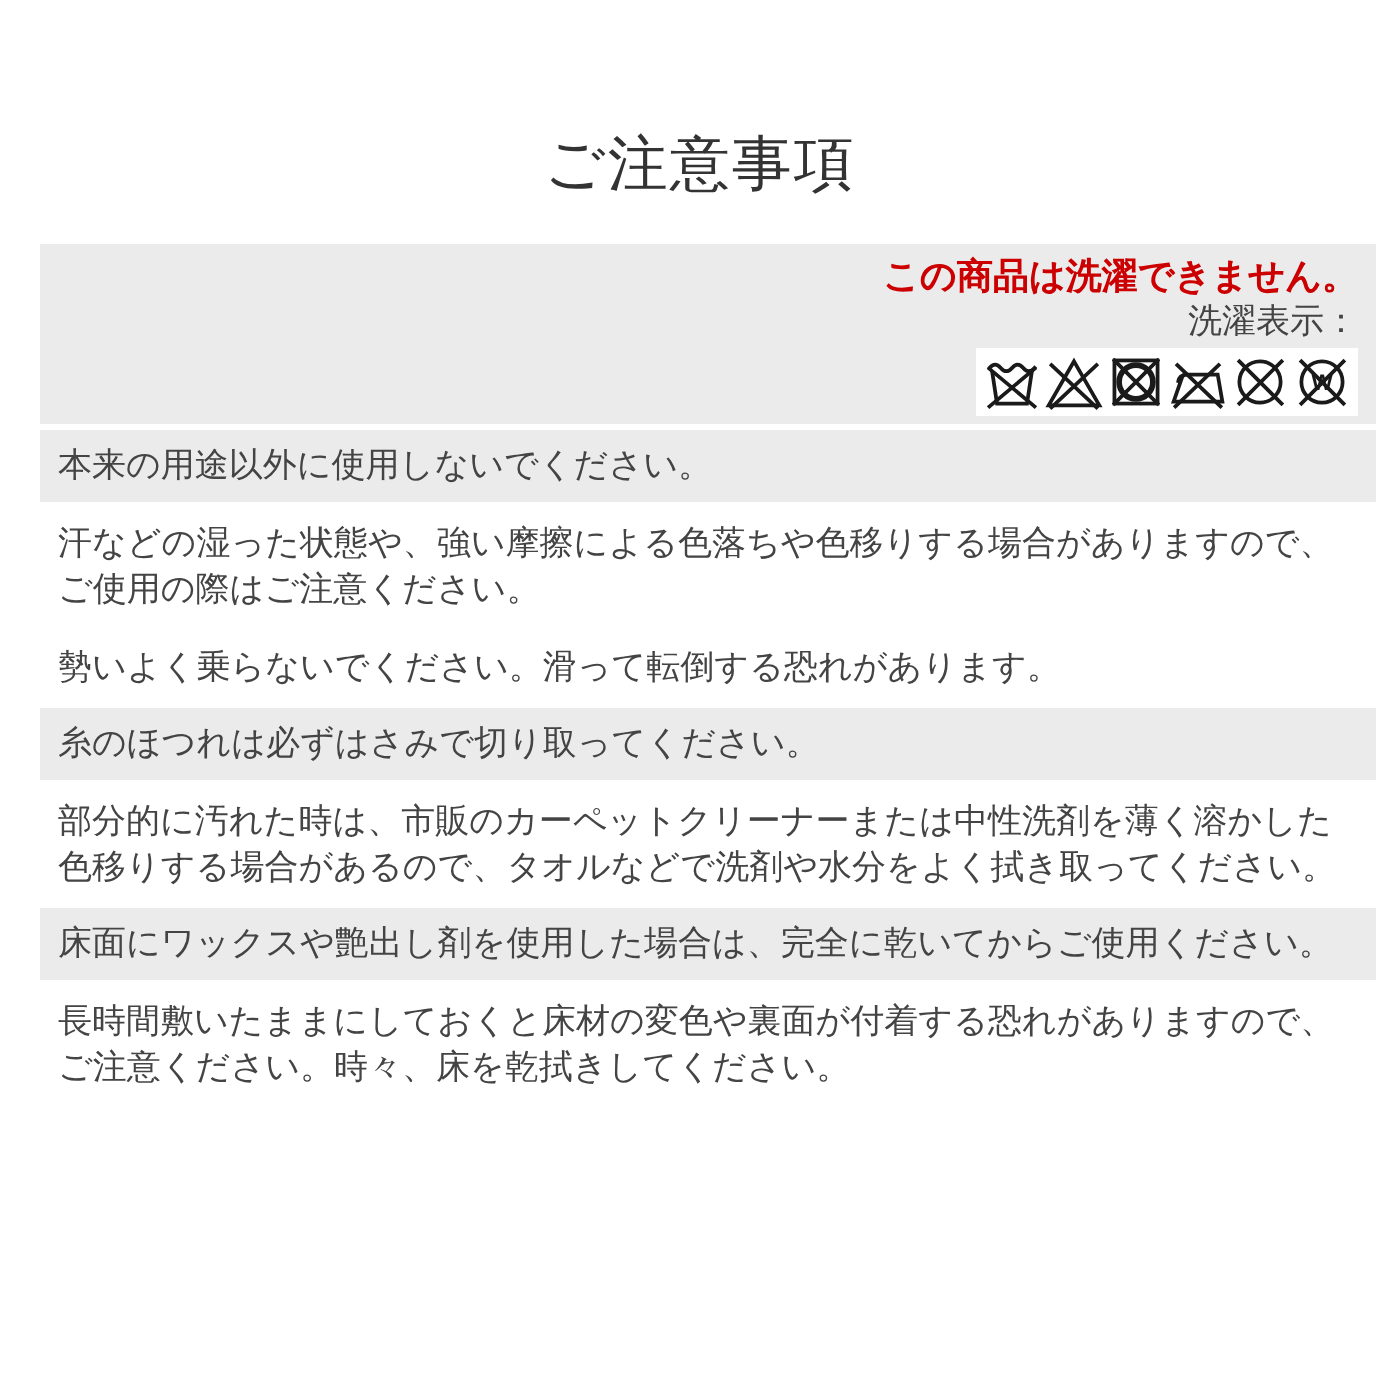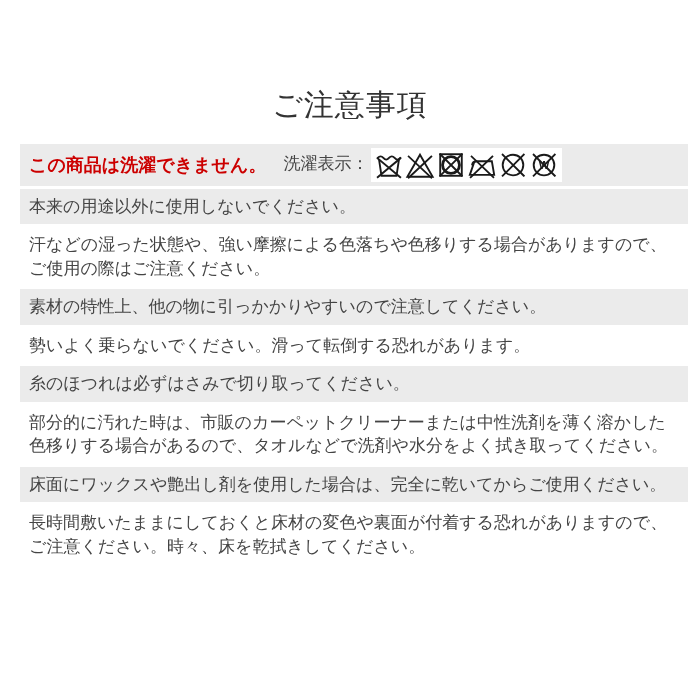--- a/index.html
+++ b/index.html
@@ -6,21 +6,21 @@
     margin: 0;
     padding: 0;
     background: #ffffff;
     font-family: "Liberation Sans", "DejaVu Sans", sans-serif;
   }
   .page {
     position: relative;
     width: 700px;
     height: 700px;
     box-sizing: border-box;
-    padding-top: 86px;
+    padding-top: 64px;
     background: #ffffff;
     overflow: hidden;
   }
   .title {
     margin: 0;
     text-align: center;
     font-size: 30px;
     font-weight: normal;
     color: #333333;
     line-height: 38px;
@@ -37,22 +37,23 @@
     color: var(--text, #444444);
   }
   .row .txt {
     white-space: pre-line;
   }
   .gray {
     background: var(--gray, #ebebeb);
   }
   .wash {
     display: flex;
-    align-items: center;
+    align-items: flex-end;
     padding: 4px 9px;
+    flex-direction: column;
   }
   .warn {
     color: var(--red, #cc0000);
     font-weight: bold;
     font-size: 18px;
     white-space: nowrap;
   }
   .wlabel {
     margin-left: 17px;
     white-space: nowrap;
@@ -107,21 +108,20 @@
           <circle cx="16" cy="16" r="11"></circle>
           <text x="16" y="20.5" text-anchor="middle" font-size="12" font-weight="bold" fill="#1a1a1a" stroke="none" font-family="Liberation Sans, sans-serif">W</text>
           <path d="M5 5 L27.5 27.5 M27.5 5 L5 27.5"></path>
         </svg>
       </span>
     </div>
 
     <div class="row gray"><span class="txt">本来の用途以外に使用しないでください。</span></div>
     <div class="row white"><span class="txt">汗などの湿った状態や、強い摩擦による色落ちや色移りする場合がありますので、
 ご使用の際はご注意ください。</span></div>
-    <div class="row gray"><span class="txt">素材の特性上、他の物に引っかかりやすいので注意してください。</span></div>
     <div class="row white"><span class="txt">勢いよく乗らないでください。滑って転倒する恐れがあります。</span></div>
     <div class="row gray"><span class="txt">糸のほつれは必ずはさみで切り取ってください。</span></div>
     <div class="row white"><span class="txt">部分的に汚れた時は、市販のカーペットクリーナーまたは中性洗剤を薄く溶かした
 色移りする場合があるので、タオルなどで洗剤や水分をよく拭き取ってください。</span></div>
     <div class="row gray"><span class="txt">床面にワックスや艶出し剤を使用した場合は、完全に乾いてからご使用ください。</span></div>
     <div class="row white"><span class="txt">長時間敷いたままにしておくと床材の変色や裏面が付着する恐れがありますので、
 ご注意ください。時々、床を乾拭きしてください。</span></div>
 
   </div>
 </div>

